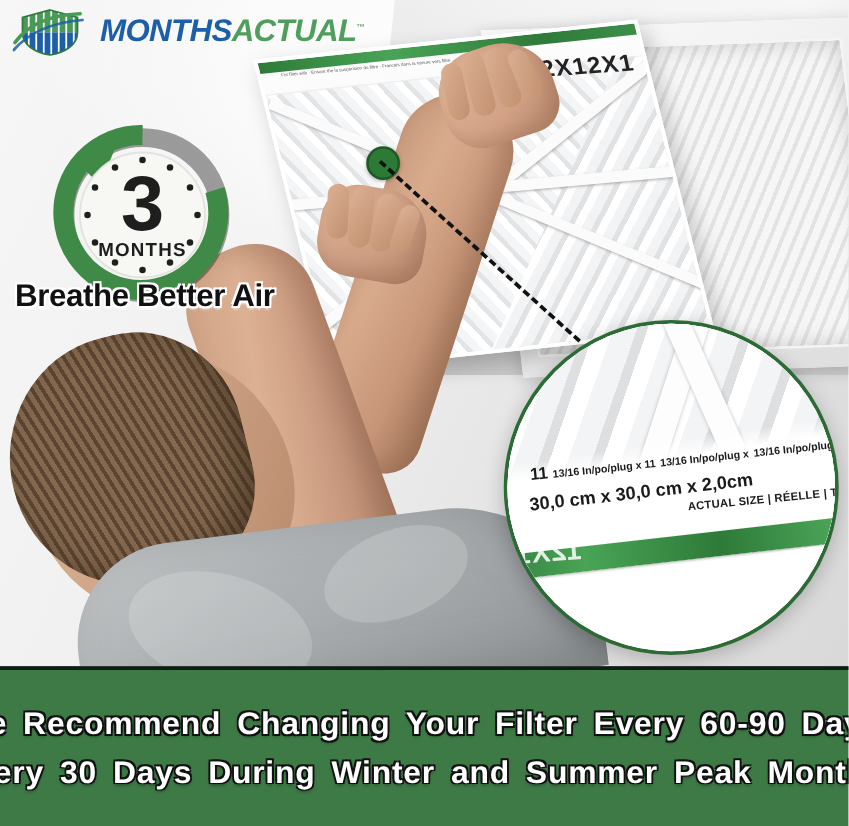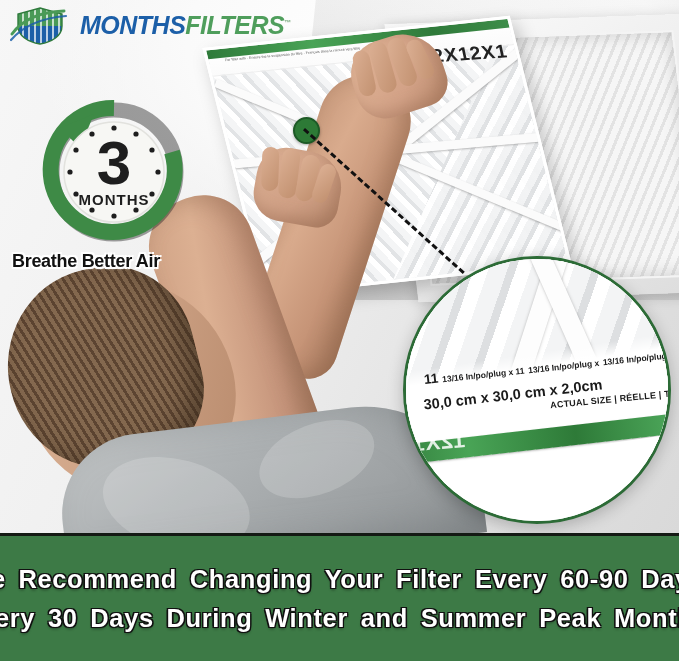--- a/index.html
+++ b/index.html
@@ -369,31 +369,30 @@
     font-style: normal;
     font-weight: 600;
   }
 
   
   .badge { position: absolute; left: 22px; top: 92px; width: 170px; height: 155px; }
   .badge svg { display: block; }
   .tagline {
     position: absolute;
     left: 12px; top: 223px;
-    font-size: 18px;
+    font-size: 25px;
     font-weight: 800;
     color: #111111;
     letter-spacing: -.3px;
     white-space: nowrap;
     text-shadow:
       -1.6px -1.6px 0 #fff,  1.6px -1.6px 0 #fff,
       -1.6px  1.6px 0 #fff,  1.6px  1.6px 0 #fff,
        0 2px 2px rgba(255,255,255,.9);
     font-family: "Liberation Sans", sans-serif;
-    margin-top: 28px;
   }
 
   
   .banner {
     position: absolute;
     left: 0; top: 533px;
     width: 679px; height: 128px;
     background: #3d7a46;
     border-top: 3px solid #141a14;
     box-sizing: border-box;
@@ -512,21 +511,21 @@
               <line x1="43" y1="2" x2="43" y2="42"></line>
               <line x1="49" y1="2" x2="49" y2="42"></line>
             </g>
           </g>
           <path d="M30 4 L52 10 L52 22 C52 32 42 38 30 40 C18 38 8 32 8 22 L8 10 Z" fill="none" stroke="#2f7a3c" stroke-width="1.4"></path>
           <path d="M2 30 C12 16 30 8 54 7" fill="none" stroke="#4a9a57" stroke-width="3" stroke-linecap="round"></path>
           <path d="M1 36 C13 22 32 14 56 12" fill="none" stroke="#1c5fa8" stroke-width="2.2" stroke-linecap="round" opacity=".85"></path>
         </svg>
       </span>
       <span class="logo-text">
-        <span class="t1">MONTHS</span><span class="t2">FILTERS</span><span class="logo-tm">™</span>
+        <span class="t1">MONTHS</span><span class="t2">ACTUAL</span><span class="logo-tm">™</span>
       </span>
     </div>
 
     <div class="badge">
       <svg width="170" height="155" viewBox="0 0 170 155" xmlns="http://www.w3.org/2000/svg">
 
         <circle cx="92" cy="80" r="62" fill="none" stroke="#2b2b2b" stroke-width="15" opacity=".45"></circle>
 
         <g>
           <path d="M92 16 A62 62 0 1 0 150 60" fill="none" stroke="#3e8a46" stroke-width="16" stroke-linecap="butt"></path>

